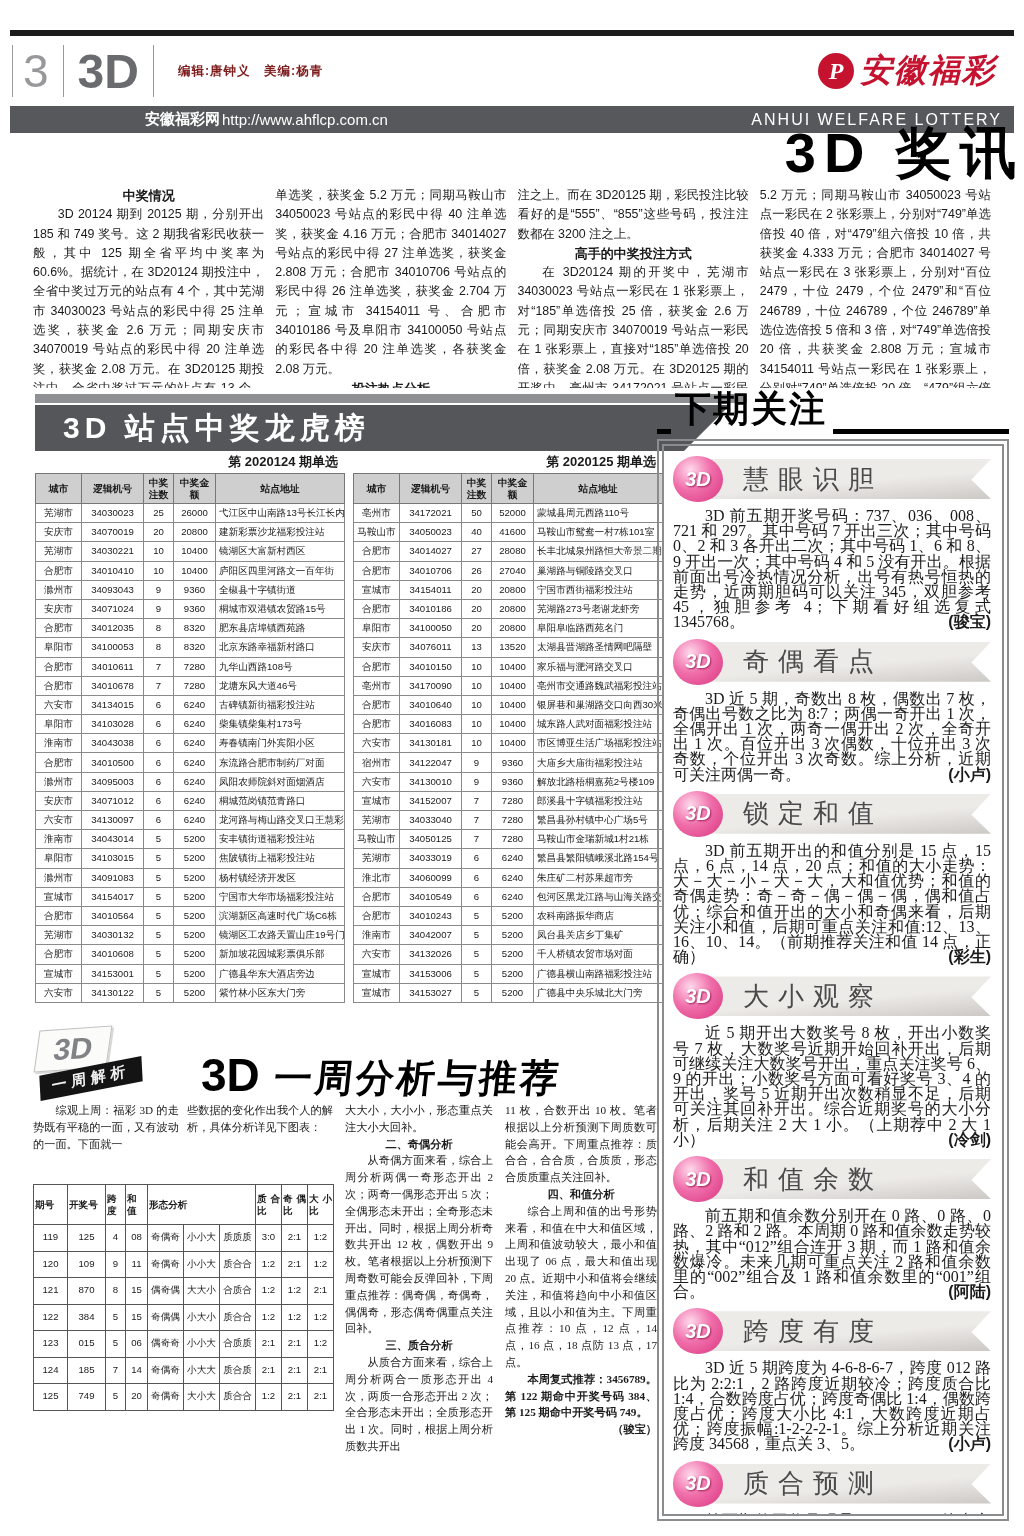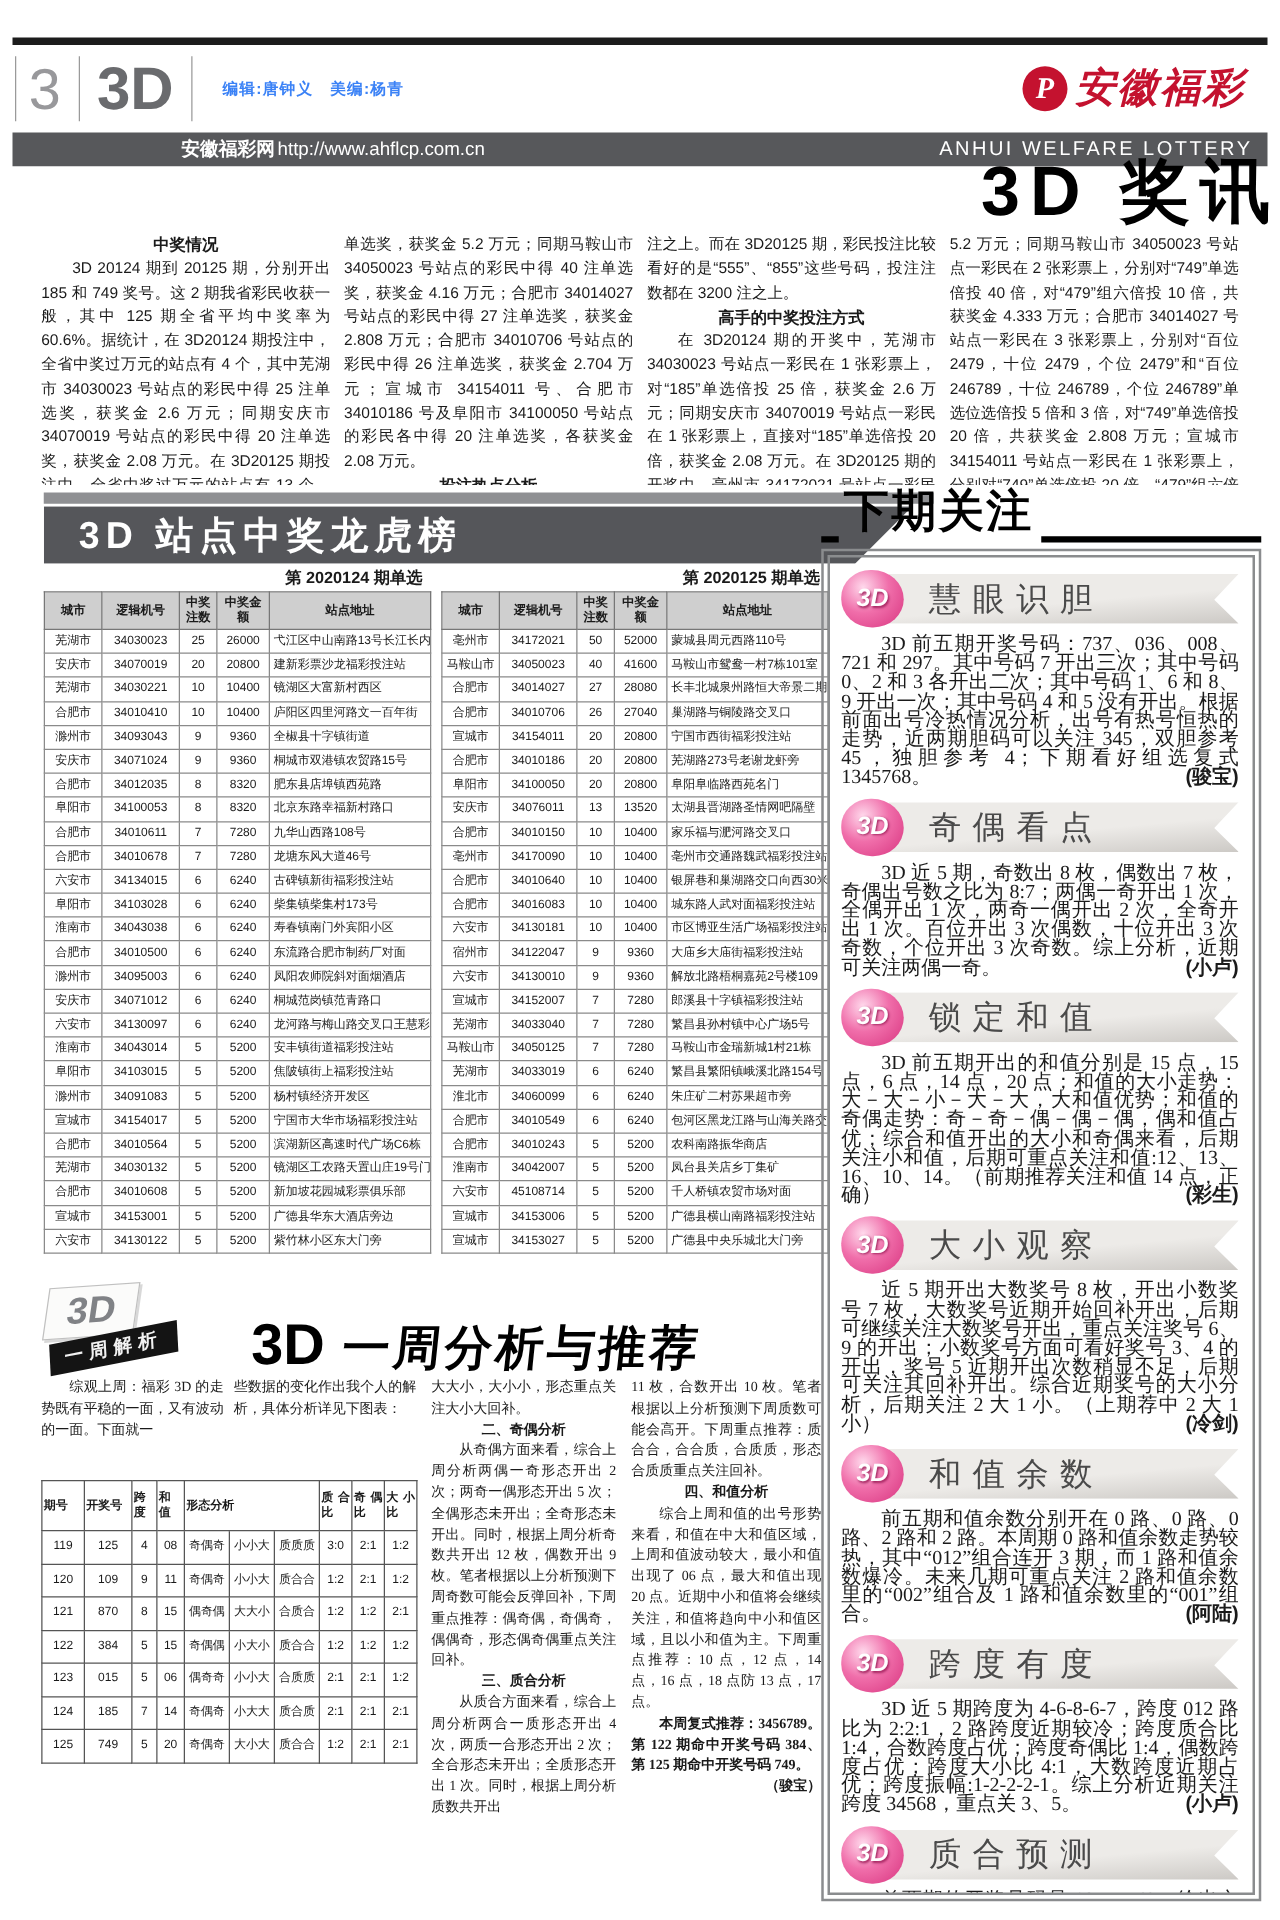--- a/index.html
+++ b/index.html
@@ -5,21 +5,21 @@
   * { margin:0; padding:0; box-sizing:border-box; }
   body { background:#e9e9e9; font-family:"Liberation Sans","DejaVu Sans",sans-serif; }
   #page { position:relative; width:1024px; height:1536px; background:#fff; margin:0 auto; overflow:hidden; color:#1a1a1a; }
 
   
   .topline { position:absolute; top:30px; left:10px; width:1004px; height:6px; background:#1c1c1c; }
   .header { position:absolute; top:42px; left:12px; width:1000px; height:58px; display:flex; align-items:center; }
   .hdr-vr { width:1px; height:52px; background:#9a9a9a; margin:0 14px; }
   .pgnum { font-size:46px; color:#98989b; font-weight:400; padding-left:4px; }
   .secmark { font-size:48px; color:#6a6b6e; font-weight:700; }
-  .editors { font-size:12.5px; font-weight:700; color:#3b82f6; margin-left:10px; letter-spacing:1px; }
+  .editors { font-size:12.5px; font-weight:700; color:#7f1d1d; margin-left:10px; letter-spacing:1px; }
   .brand-wrap { margin-left:auto; display:flex; align-items:center; margin-right:16px; }
   .logo-icon { width:36px; height:36px; border-radius:50%; background:#c4122f; color:#fff; display:flex; align-items:center; justify-content:center; font-weight:900; font-style:italic; font-size:24px; font-family:"Liberation Serif",serif; margin-right:6px; }
   .brand { color:#c4122f; font-family:"Liberation Serif","DejaVu Serif",serif; font-weight:900; font-style:italic; font-size:32px; letter-spacing:2px; }
   .graybar { position:absolute; top:106px; left:10px; width:1004px; height:27px; background:#57585b; color:#fff; display:flex; align-items:center; font-size:15px; }
   .graybar .site { margin-left:135px; font-weight:700; }
   .graybar .url { margin-left:2px; }
   .graybar .en { margin-left:auto; margin-right:12px; font-size:16px; letter-spacing:2px; }
 
   
   .main-title { position:absolute; top:116px; left:0; width:100%; text-align:right; font-size:56px; font-weight:900; letter-spacing:8px; color:#000; }
@@ -519,21 +519,21 @@
             </tr>
             <tr>
               <td>淮南市</td>
               <td>34042007</td>
               <td>5</td>
               <td>5200</td>
               <td>凤台县关店乡丁集矿</td>
             </tr>
             <tr>
               <td>六安市</td>
-              <td>45108714</td>
+              <td>34132026</td>
               <td>5</td>
               <td>5200</td>
               <td>千人桥镇农贸市场对面</td>
             </tr>
             <tr>
               <td>宣城市</td>
               <td>34153006</td>
               <td>5</td>
               <td>5200</td>
               <td>广德县横山南路福彩投注站</td>

